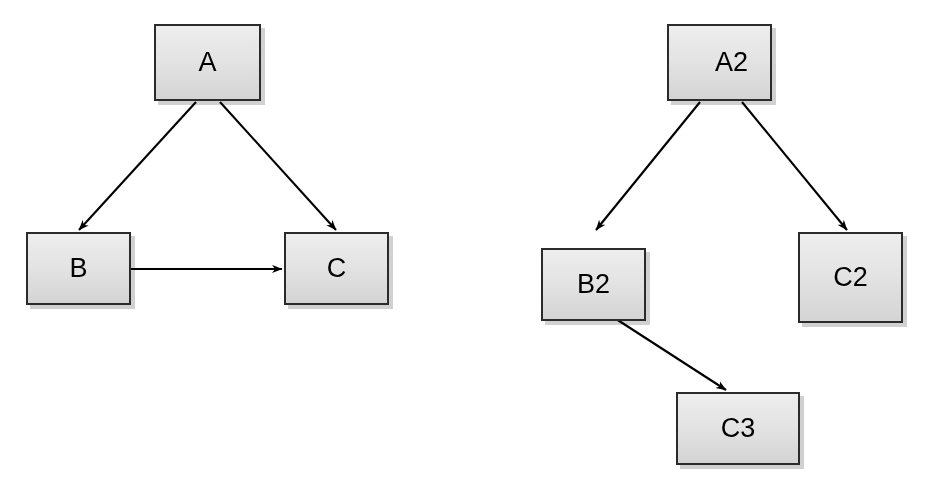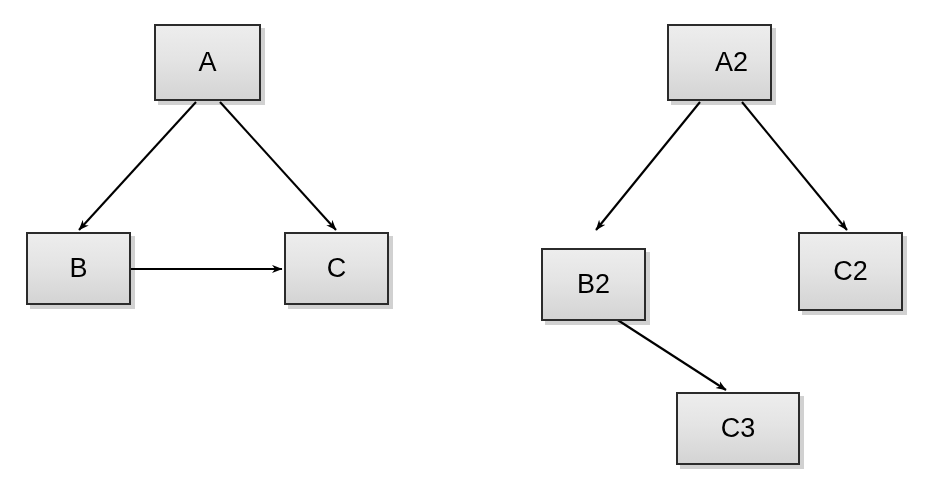--- a/index.html
+++ b/index.html
@@ -78,21 +78,21 @@
       </div>
       <div class="node" style="left: 284px; top: 232px; width: 105px; height: 73px;">
         <span class="node-label">C</span>
       </div>
       <div class="node" style="left: 667px; top: 24px; width: 105px; height: 77px; padding-left: 24px;">
         <span class="node-label">A2</span>
       </div>
       <div class="node" style="left: 541px; top: 232px; width: 105px; height: 73px; margin-top: 16px;">
         <span class="node-label">B2</span>
       </div>
-      <div class="node" style="left: 798px; top: 232px; width: 105px; height: 79px;">
+      <div class="node" style="left: 798px; top: 232px; width: 105px; height: 91px;">
         <span class="node-label">C2</span>
       </div>
       <div class="node" style="left: 676px; top: 392px; width: 124px; height: 73px;">
         <span class="node-label">C3</span>
       </div>
     </div>
 
 </div>
 
 </body></html>

